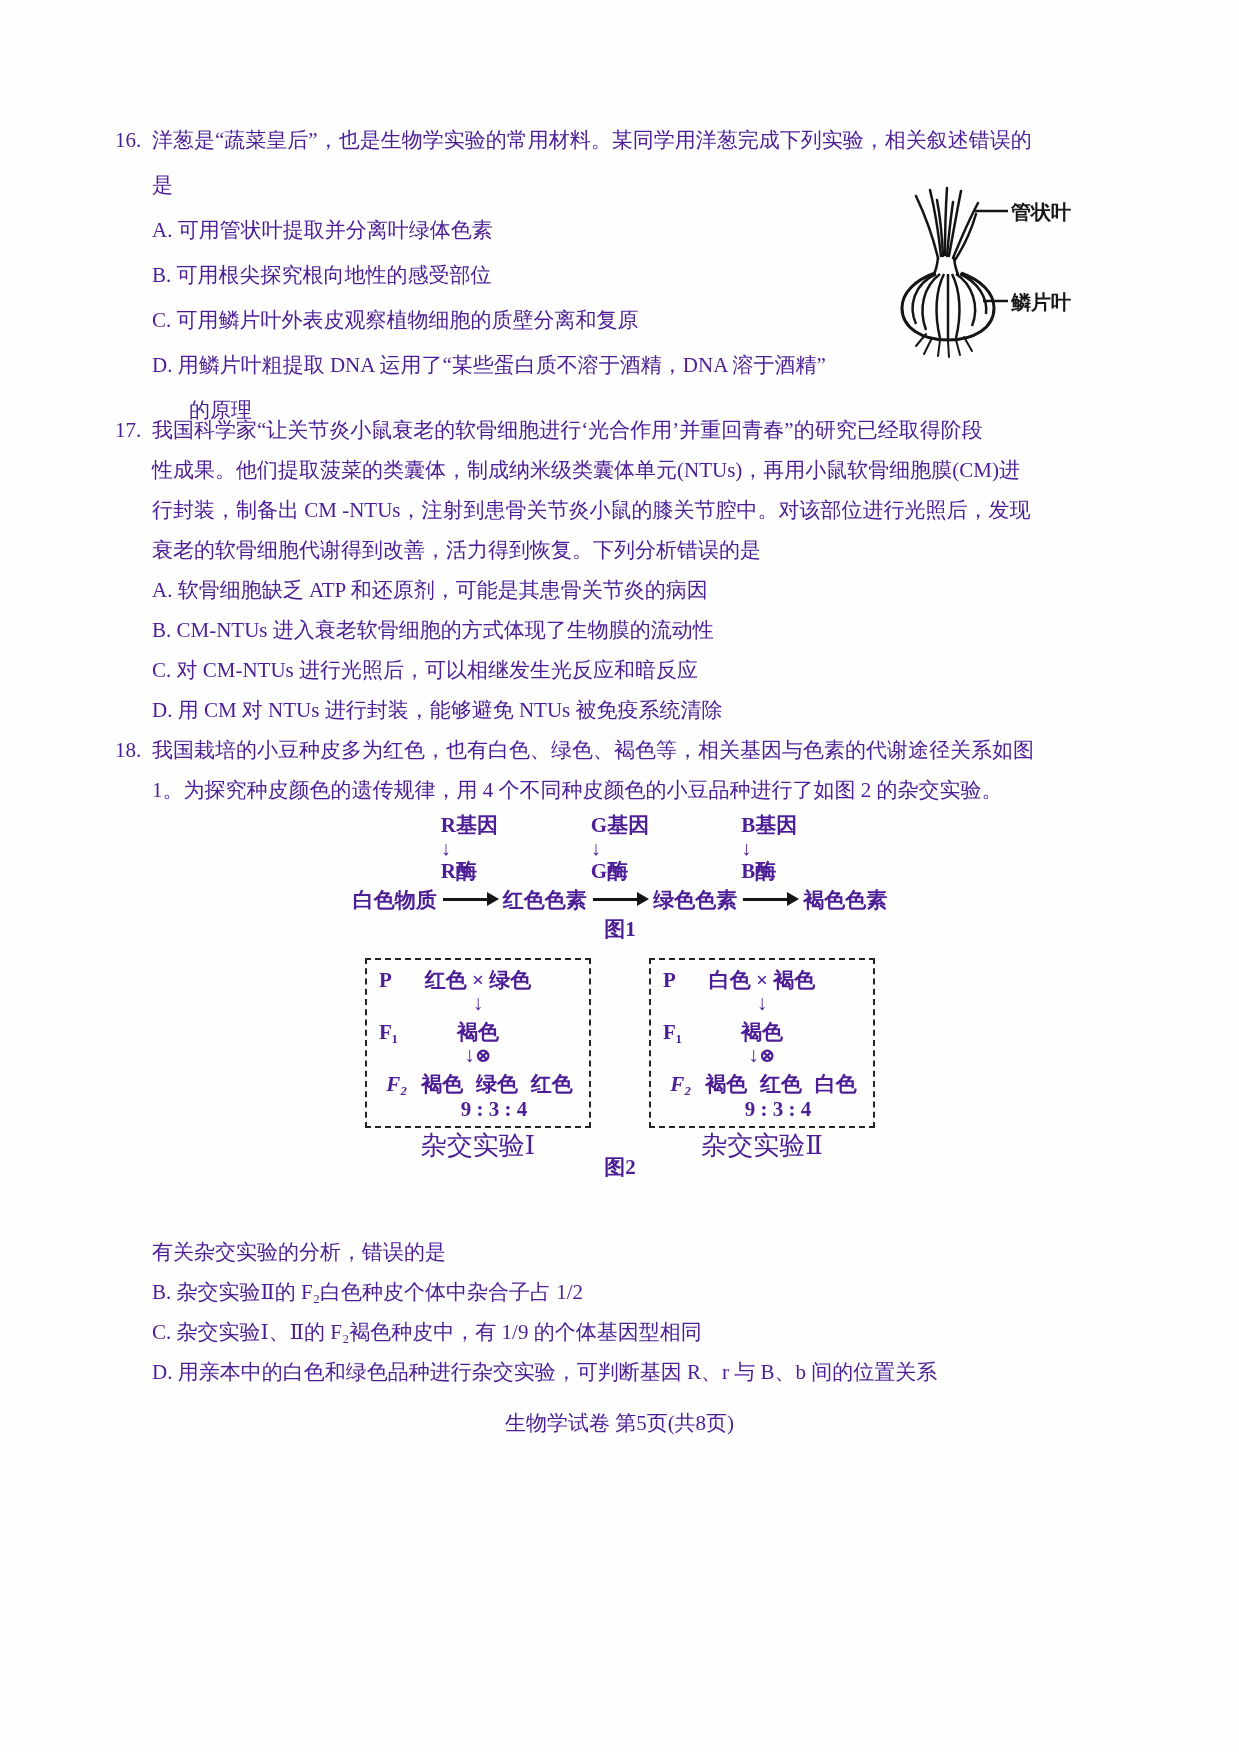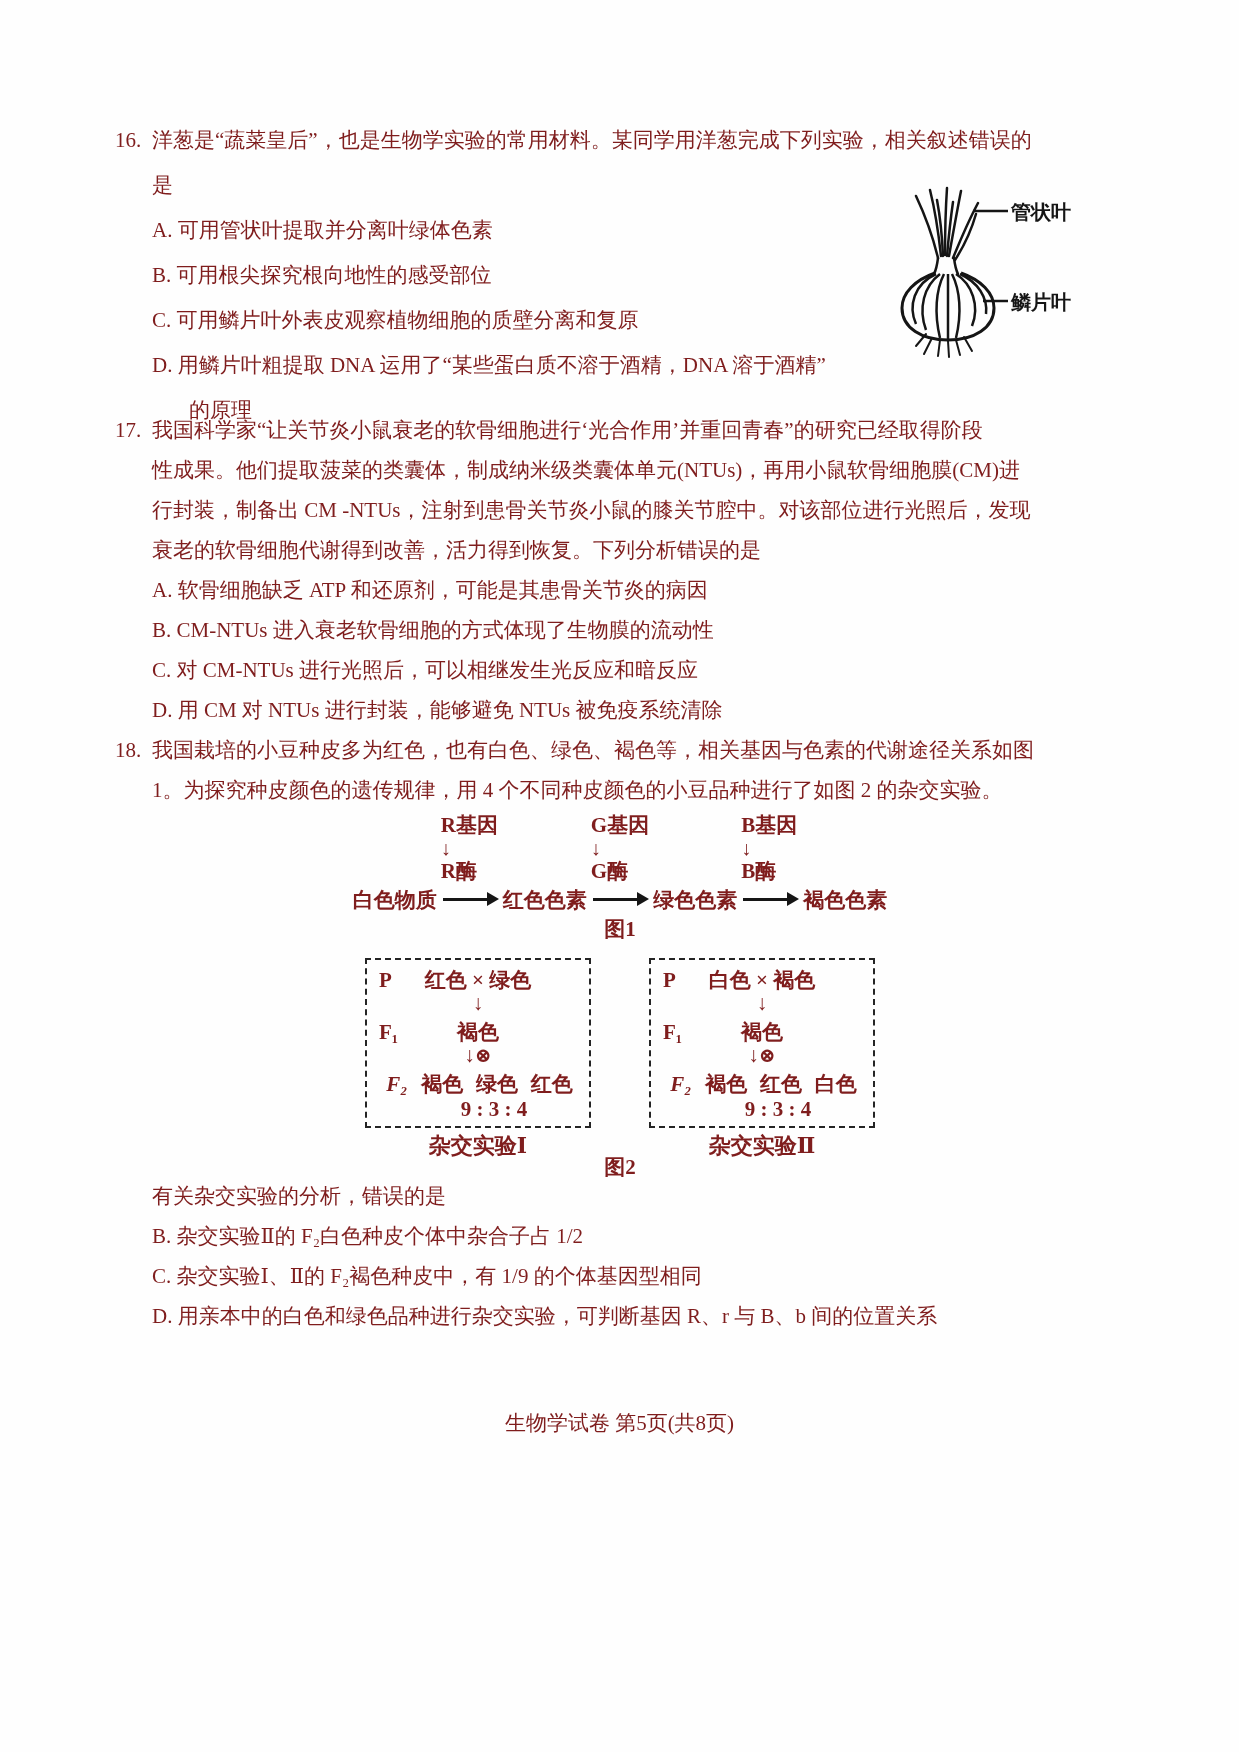--- a/index.html
+++ b/index.html
@@ -1,21 +1,21 @@
 <!DOCTYPE html>
 <html><head>
 <meta charset="utf-8">
 <style>
   html,body { margin:0; padding:0; background:#e8e8e8; }
   .page {
     position:relative;
     width:1239px; height:1752px;
     margin:0 auto;
     background:#fefefe;
-    color:#7f1d1d;
+    color:#4c1d95;
     font-family:"Liberation Serif","DejaVu Serif",serif;
     overflow:hidden;
   }
   .q { position:absolute; left:115px; width:930px; font-size:21px; }
   .q .ln { white-space:nowrap; }
   .lh45 .ln { height:45px; line-height:45px; }
   .lh40 .ln { height:40px; line-height:40px; }
   .qnum { display:inline-block; width:37px; }
   .ind1 { padding-left:37px; }
   .ind2 { padding-left:74px; }
@@ -44,21 +44,21 @@
   .cbox { border:2.5px dashed #242424; padding:6px 10px 4px; font-weight:bold; font-size:21px; }
   .crow { position:relative; height:28px; line-height:28px; text-align:center; }
   .clabel { position:absolute; left:2px; top:0; }
   .carr { height:24px; line-height:19px; text-align:center; font-size:21px; }
   .cself { height:24px; line-height:19px; text-align:center; }
   .cself .otimes { font-size:20px; }
   .f2row { display:flex; height:28px; line-height:28px; }
   .f2label { width:36px; text-align:center; padding-left:2px;font-style:italic; }
   .f2c { flex:1; text-align:center; }
   .cratio { height:24px; line-height:22px; padding-left:32px; text-align:center; }
-  .ctitle { text-align:center; font-weight:bold; font-size:22px; margin-top:5px; line-height:26px; }
+  .ctitle { text-align:center; font-weight:normal; font-size:26px; margin-top:5px; line-height:26px; }
   .fig2cap { margin-top:-6px; }
 
   .footer { position:absolute; top:1408px; left:0; width:1239px; text-align:center; font-size:21px; line-height:30px; }
 </style>
 </head>
 <body>
 
 <div class="page">
 
   <section class="q lh45" style="top:118px;">
@@ -188,21 +188,21 @@
             </div>
           <div class="cratio">9 : 3 : 4</div>
         </div>
         <div class="ctitle">杂交实验Ⅱ</div>
       </div>
 
     </div>
     <div class="figcap fig2cap">图2</div>
   </div>
 
-  <section class="q lh40" style="top:1176px;">
+  <section class="q lh40" style="top:1232px;">
     <div class="ln ind1">有关杂交实验的分析，错误的是</div>
     <div class="ln ind1">B. 杂交实验Ⅱ的 F₂白色种皮个体中杂合子占 1/2</div>
     <div class="ln ind1">C. 杂交实验Ⅰ、Ⅱ的 F₂褐色种皮中，有 1/9 的个体基因型相同</div>
     <div class="ln ind1">D. 用亲本中的白色和绿色品种进行杂交实验，可判断基因 R、r 与 B、b 间的位置关系</div>
   </section>
 
   <div class="footer">生物学试卷 第5页(共8页)</div>
 
 </div>
 

